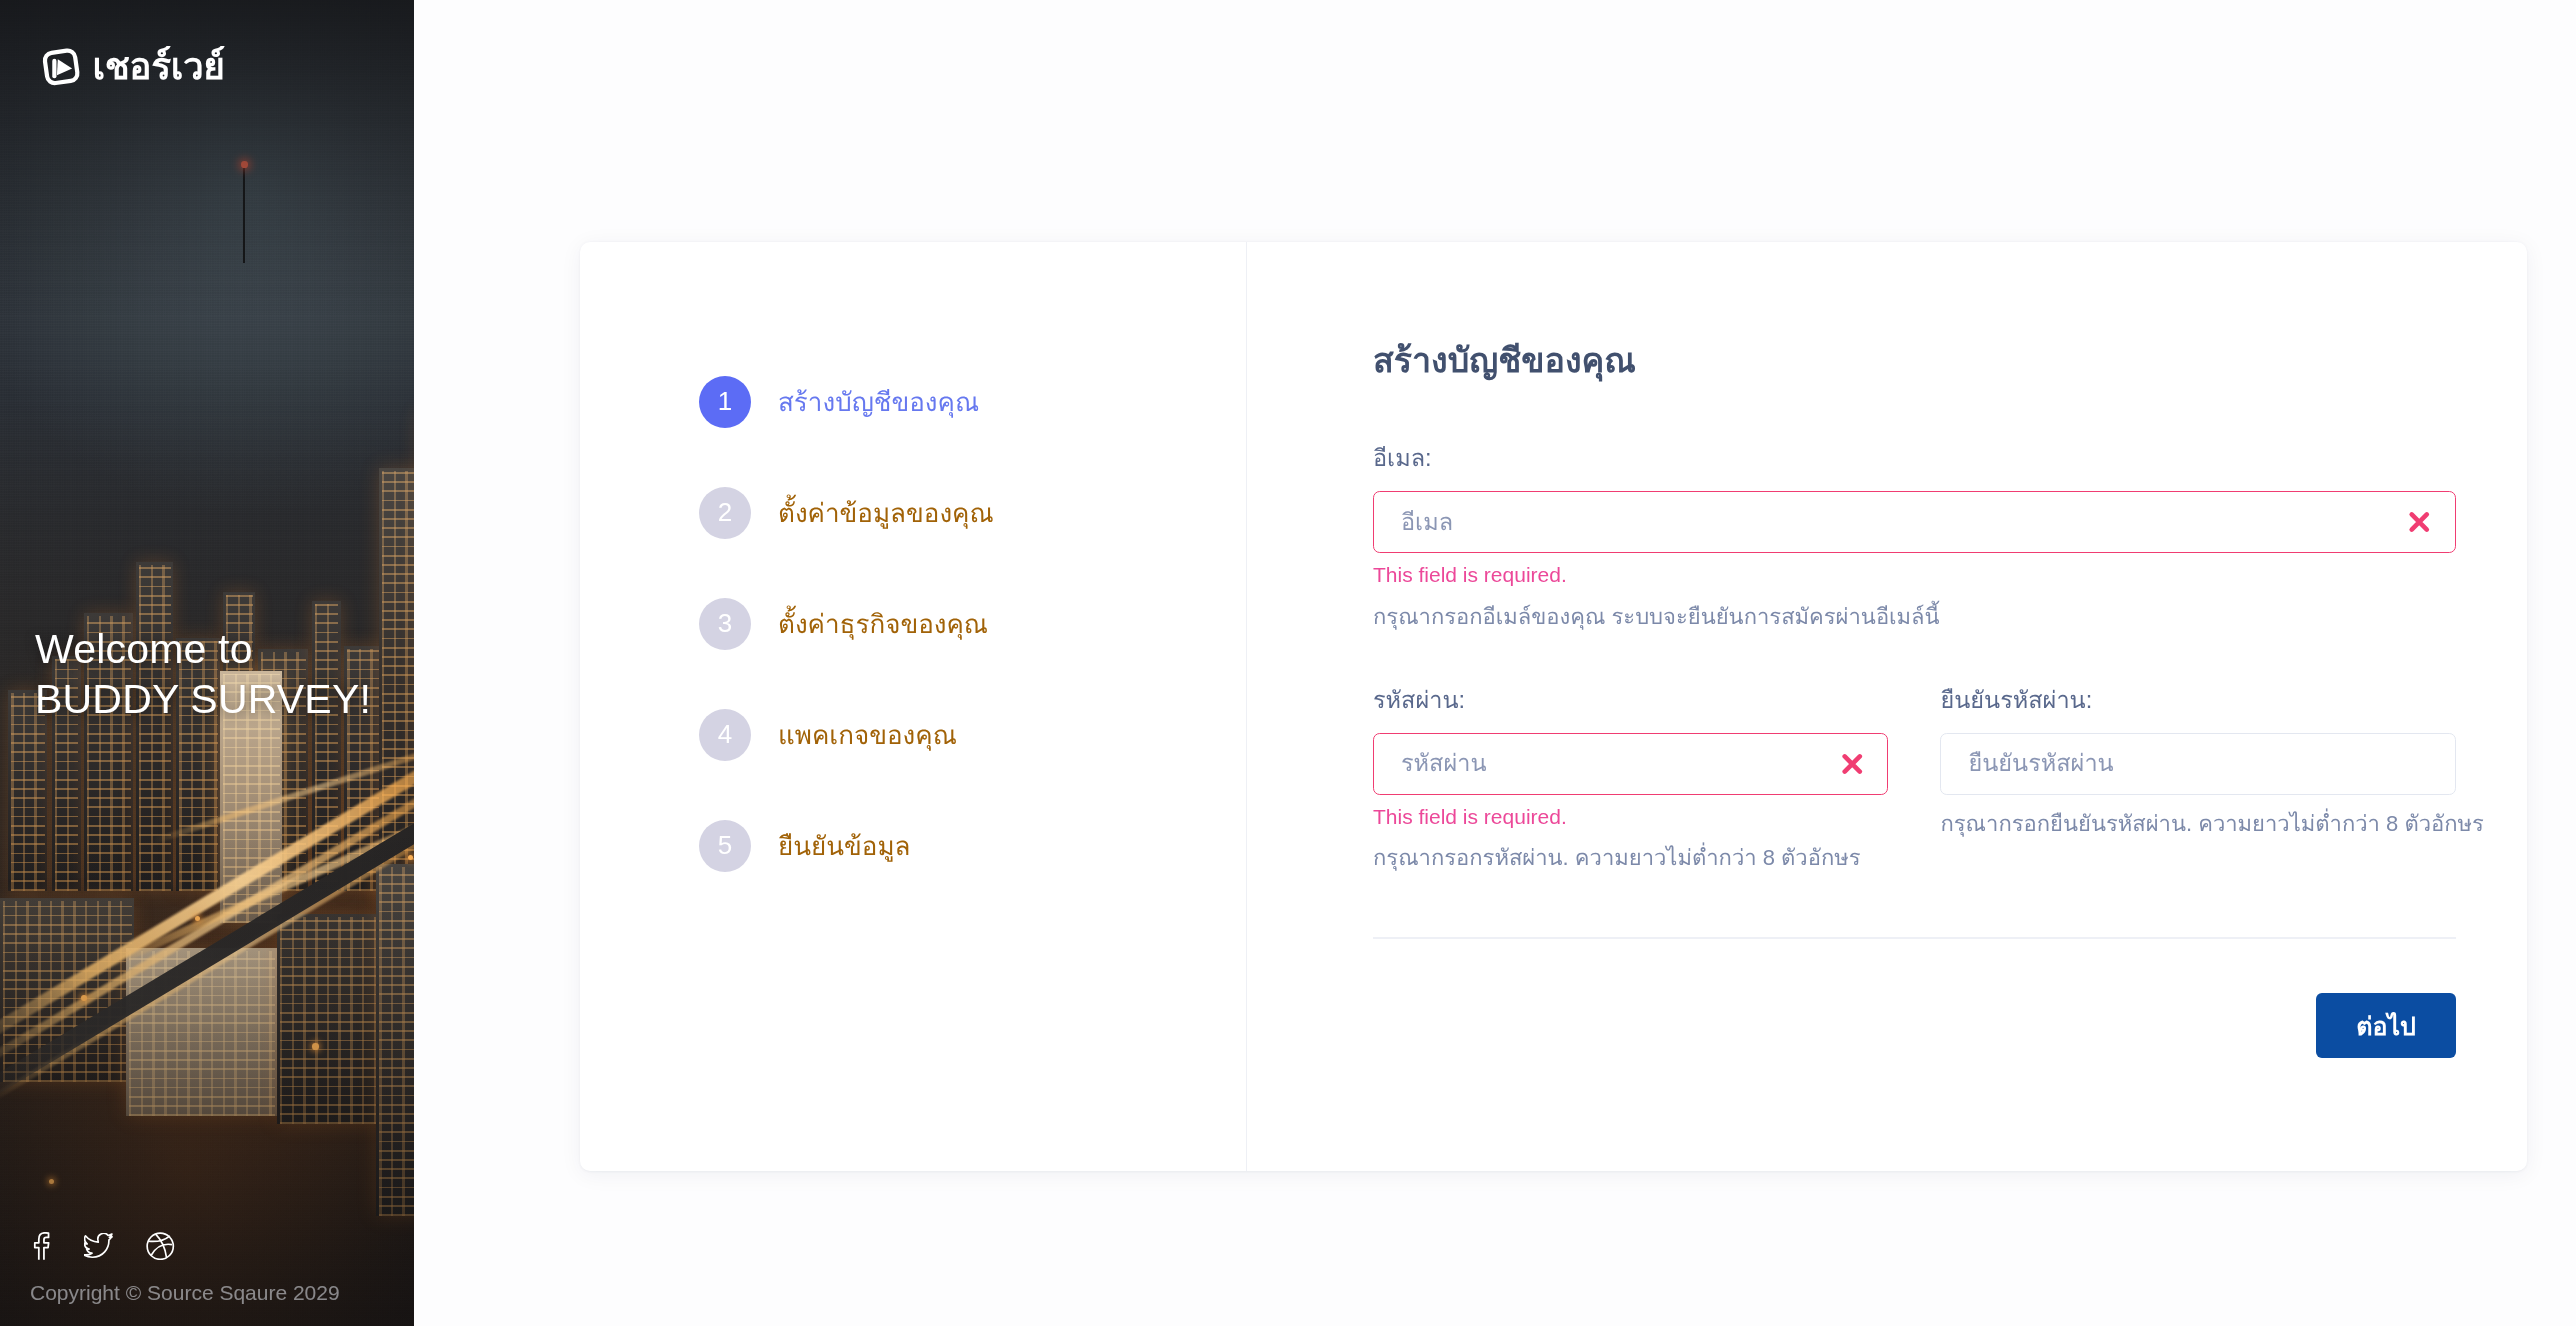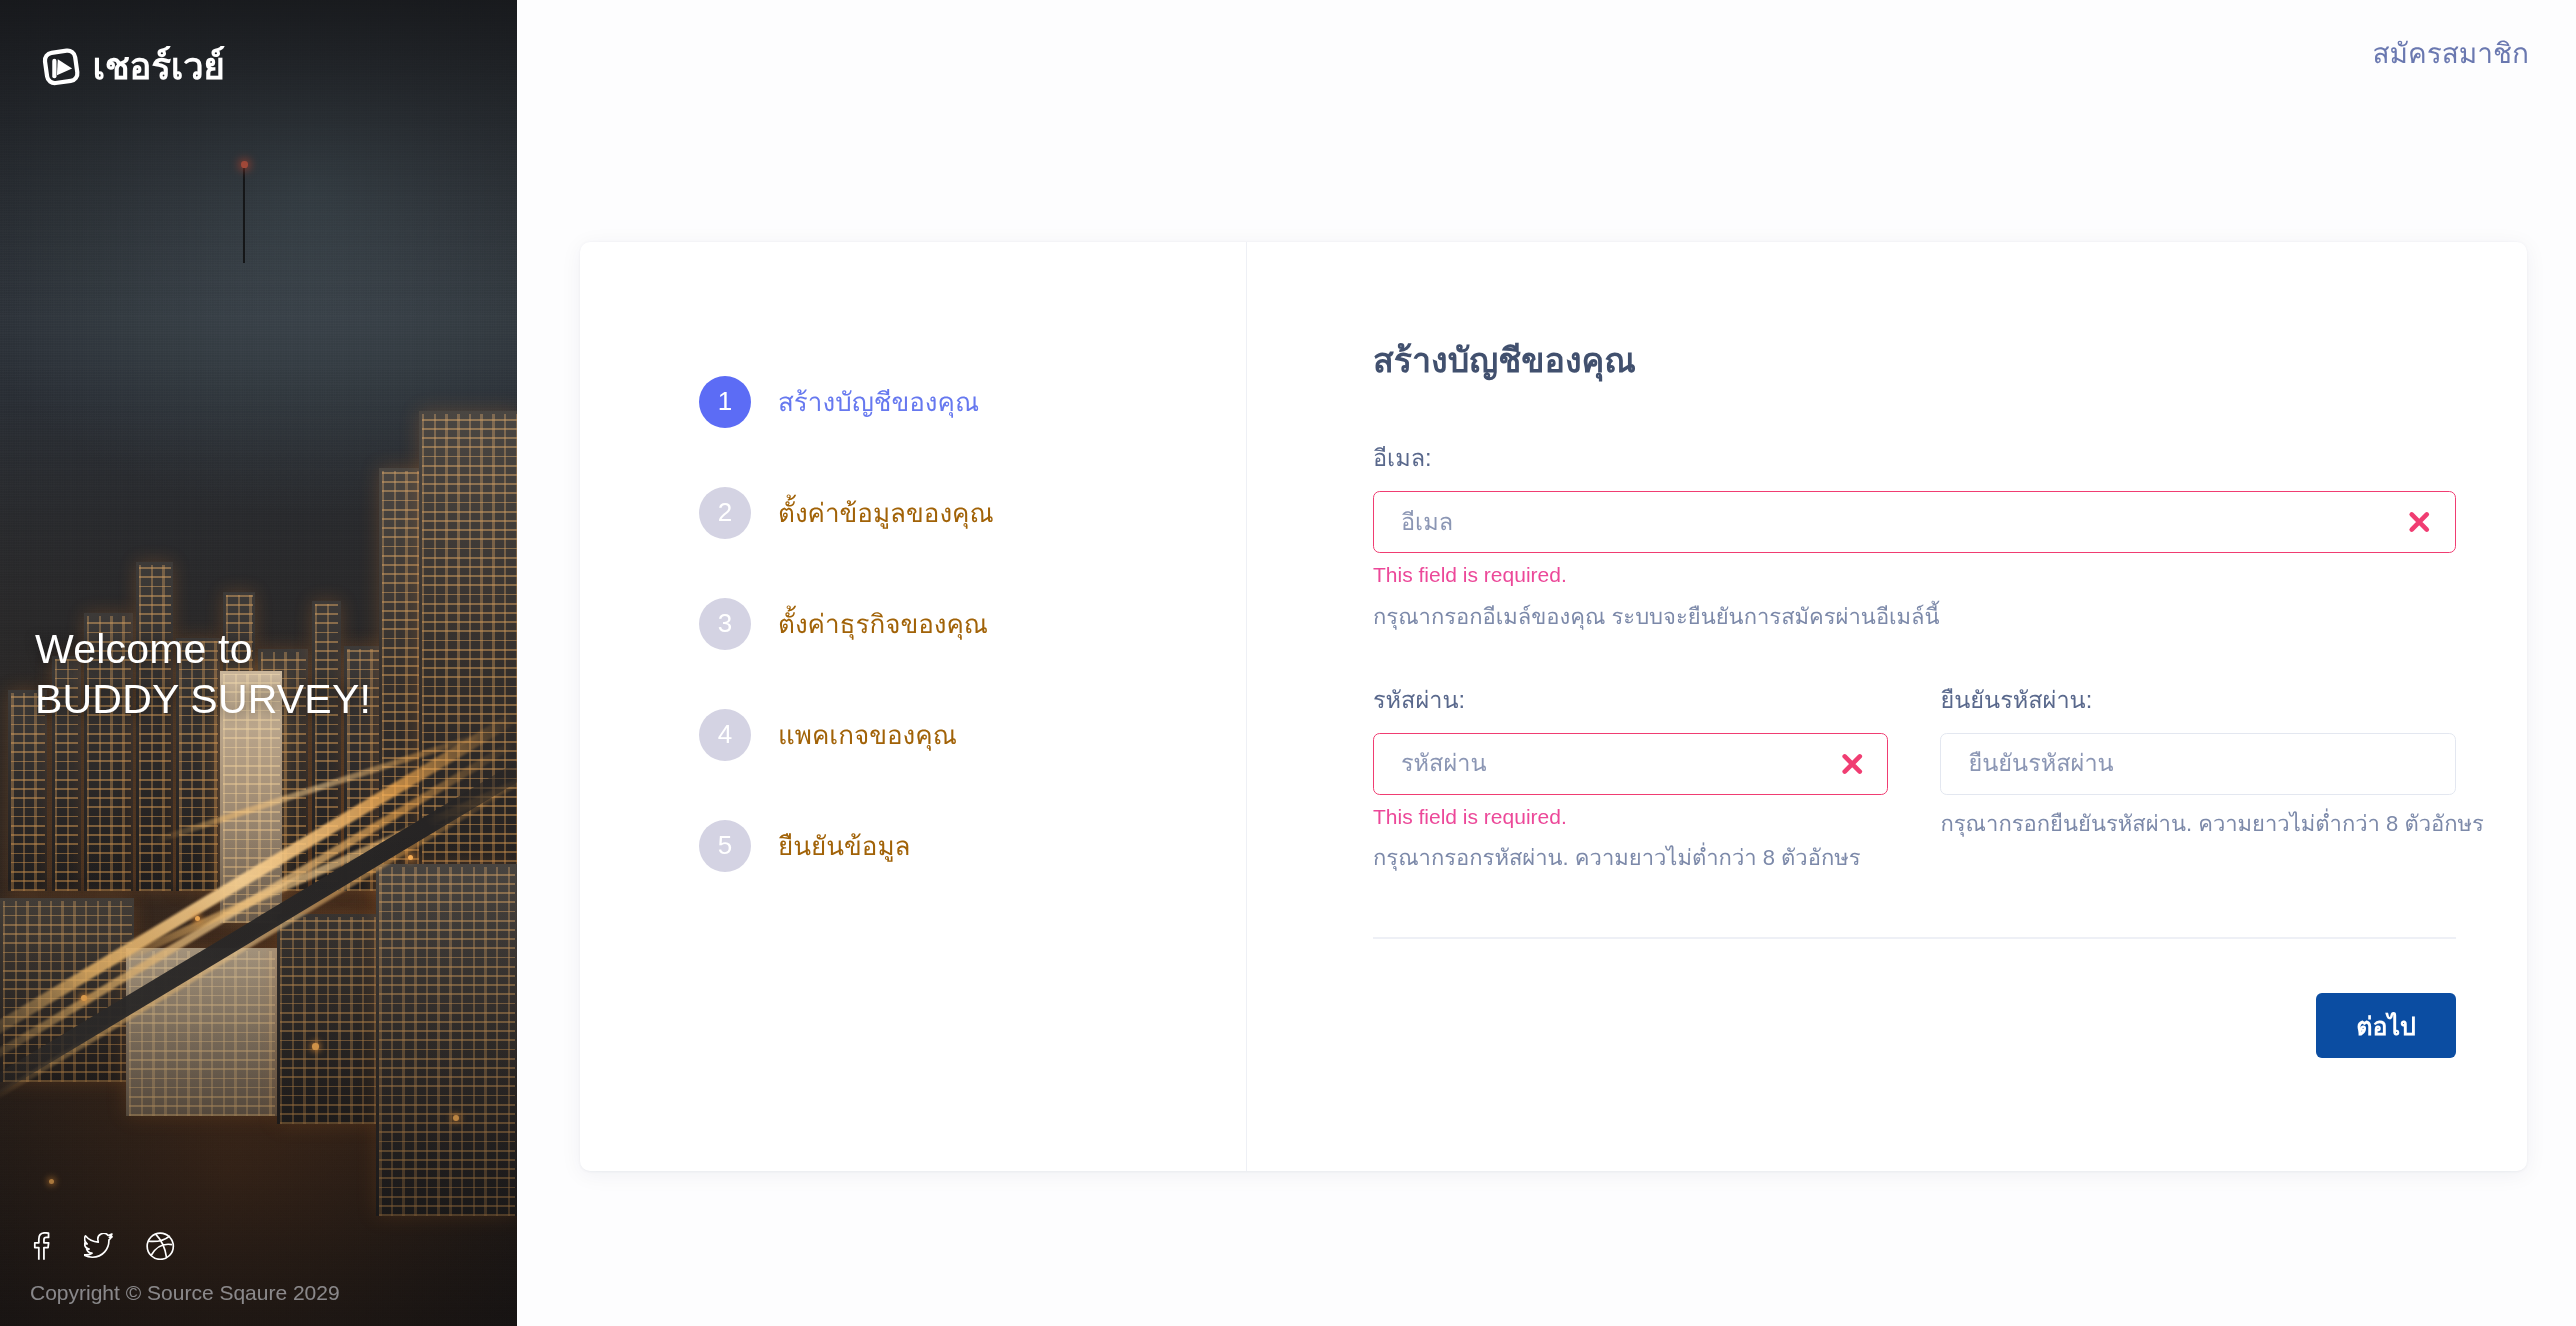--- a/index.html
+++ b/index.html
@@ -17,21 +17,21 @@
     position: relative;
     width: 2576px;
     height: 1327px;
     background: #fdfdfe;
   }
 
   
   .hero {
     position: absolute;
     left: 0; top: 0;
-    width: 517px;
+    width: 414px;
     height: 1327px;
     overflow: hidden;
     background: #1d4ed8;
   }
 
   
   .hero-photo {
     position: absolute;
     inset: 0;
     background:
@@ -415,23 +415,20 @@
         <svg width="28.5" height="28.5" viewBox="0 0 34 34" fill="none" aria-hidden="true">
           <circle cx="17" cy="17" r="15.6" stroke="#ffffff" stroke-width="2"></circle>
           <path d="M3 11c10 1 19-1 25.5-6.5M6 28c5-9 13-15 25-13M11.5 2.5C18 9 23 19 24.5 30.5" stroke="#ffffff" stroke-width="2" fill="none"></path>
         </svg>
       </span>
     </div>
 
     <div class="hero-copyright">Copyright © Source Sqaure 2029</div>
   </aside>
 
-  <header class="topbar">
-    <a class="register-link" href="#">สมัครสมาชิก</a>
-  </header>
 
   <section class="card">
 
     <div class="card-left">
       <ol class="steps">
 
         <li class="step active">
           <span class="step-badge">1</span>
           <span class="step-label">สร้างบัญชีของคุณ</span>
         </li>

